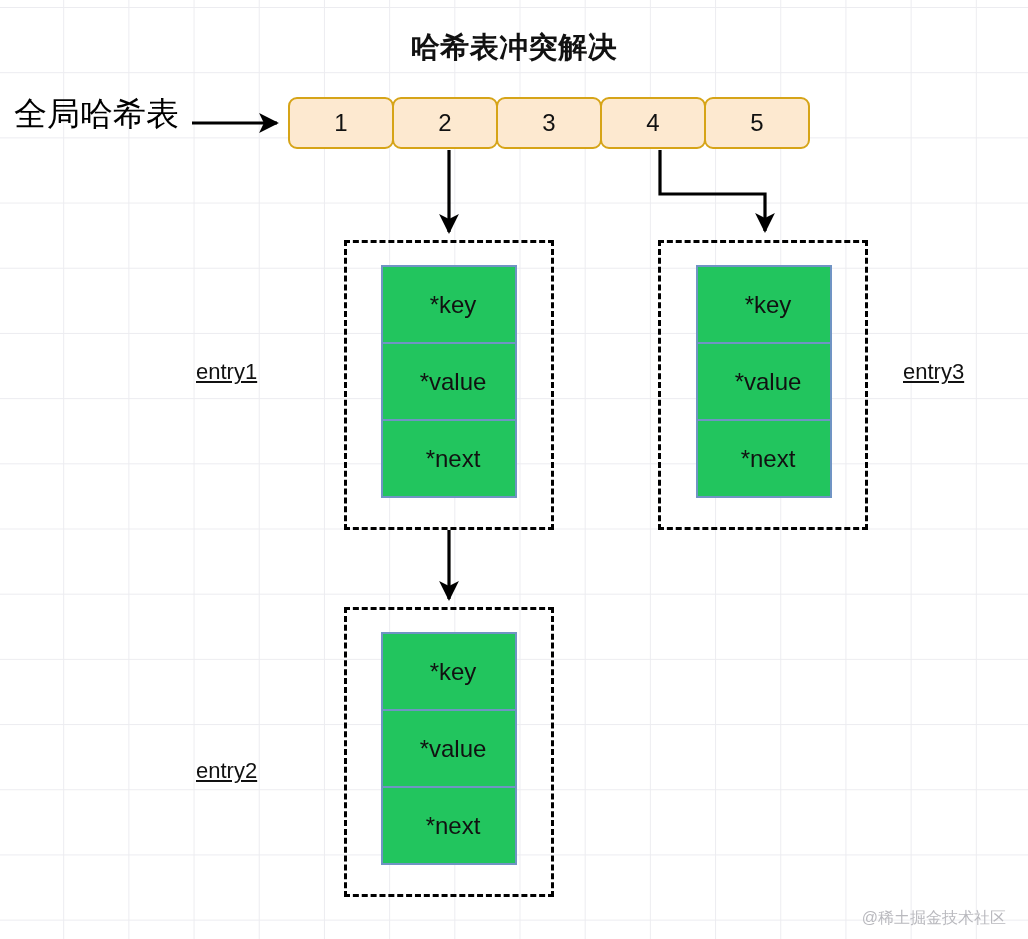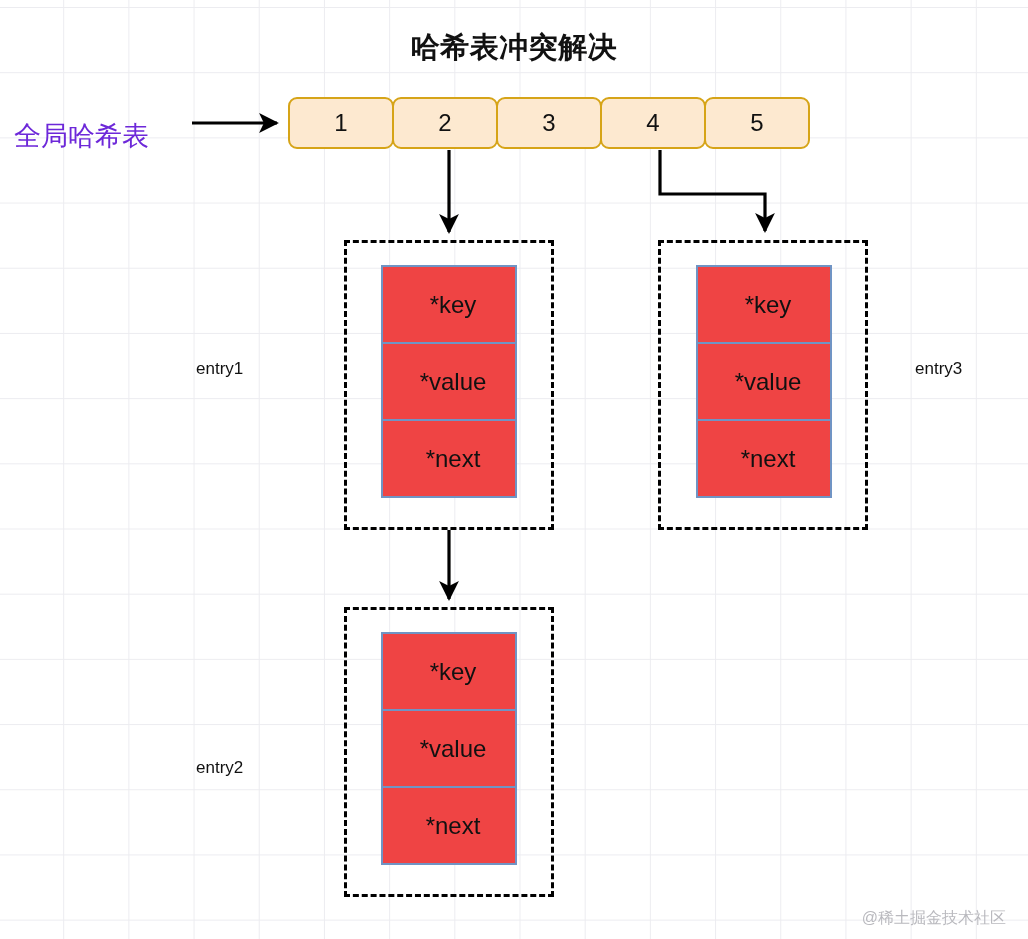--- a/index.html
+++ b/index.html
@@ -37,23 +37,23 @@
     width: 1028px;
     text-align: center;
     font-size: 29px;
     font-weight: bold;
     color: #111111;
     letter-spacing: 0.5px;
   }
 
   .hashtable-label {
     position: absolute;
-    left: 14px; top: 118px;
-    font-size: 27px;
-    color: #6d28d9;
+    left: 14px; top: 92px;
+    font-size: 33px;
+    color: #000000;
     white-space: nowrap;
   }
 
   
   .array {
     position: absolute;
     left: 288px; top: 97px;
     height: 52px;
     display: flex;
   }
@@ -79,37 +79,38 @@
     background: transparent;
   }
   .fields {
     position: absolute;
     display: flex;
     flex-direction: column;
   }
   .field {
     width: 136px;
     height: 79px;
-    background: #ef4444;
+    background: #22c55e;
     border: 2px solid #7094c4;
     display: flex;
     align-items: center;
     justify-content: center;
     font-size: 24px;
     color: #111111;
     margin-top: -2px;
     padding-left: 8px;
   }
   .field:first-child { margin-top: 0; }
 
   .entry-label {
     position: absolute;
-    font-size: 17px;
+    font-size: 22px;
     color: #111111;
     white-space: nowrap;
+    text-decoration: underline;
   }
 
   .watermark {
     position: absolute;
     right: 22px; bottom: 10px;
     font-size: 16px;
     color: #b9b9be;
     white-space: nowrap;
   }
 </style>
@@ -166,21 +167,21 @@
 
 <div class="entry-box" style="left:344px; top:240px; width:210px; height:290px;"></div>
 <div class="entry-label" style="left:196px; top:359px;">entry1</div>
 <div class="fields" style="left:381px; top:265px;">
   <div class="field">*key</div>
   <div class="field">*value</div>
   <div class="field">*next</div>
 </div>
 
 <div class="entry-box" style="left:658px; top:240px; width:210px; height:290px;"></div>
-<div class="entry-label" style="left:903px; top:359px;margin-left:12px;">entry3</div>
+<div class="entry-label" style="left:903px; top:359px;">entry3</div>
 <div class="fields" style="left:696px; top:265px;">
   <div class="field">*key</div>
   <div class="field">*value</div>
   <div class="field">*next</div>
 </div>
 
 <div class="entry-box" style="left:344px; top:607px; width:210px; height:290px;"></div>
 <div class="entry-label" style="left:196px; top:758px;">entry2</div>
 <div class="fields" style="left:381px; top:632px;">
   <div class="field">*key</div>

